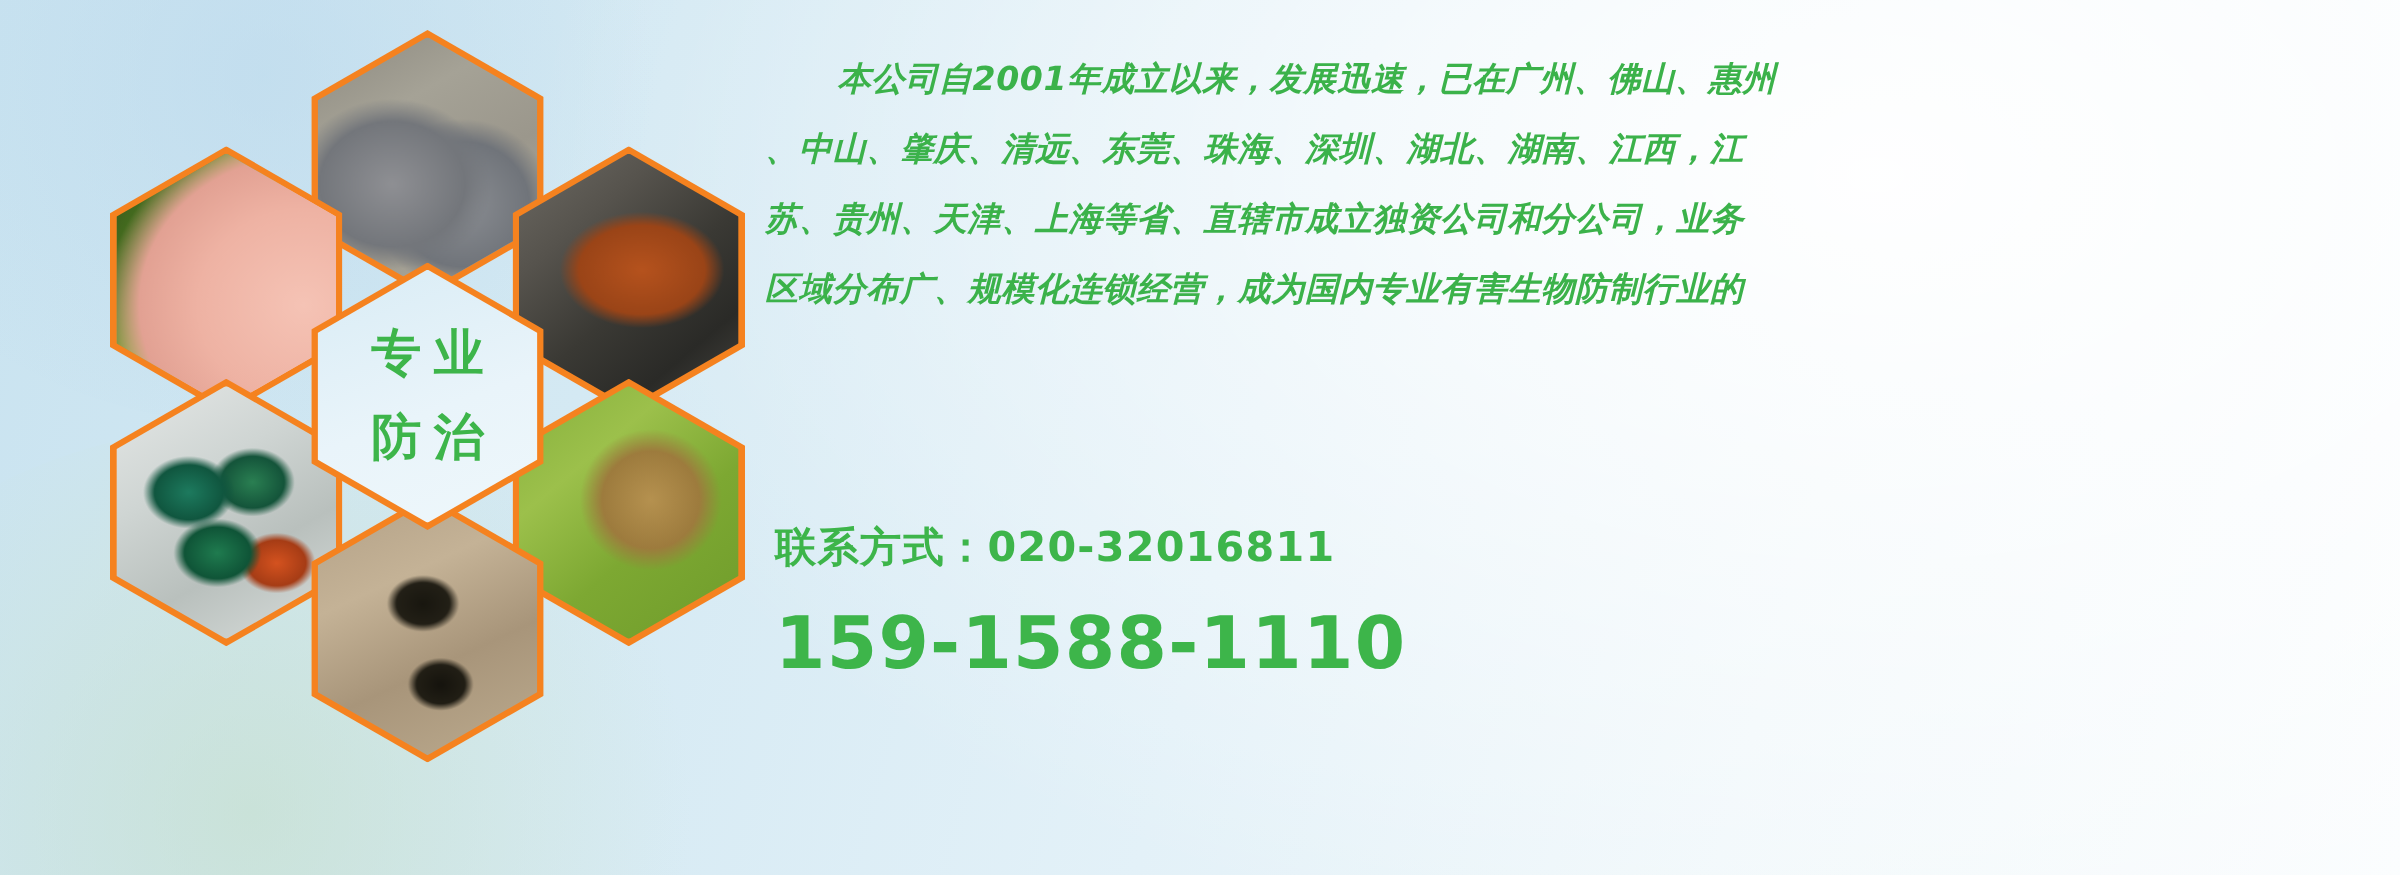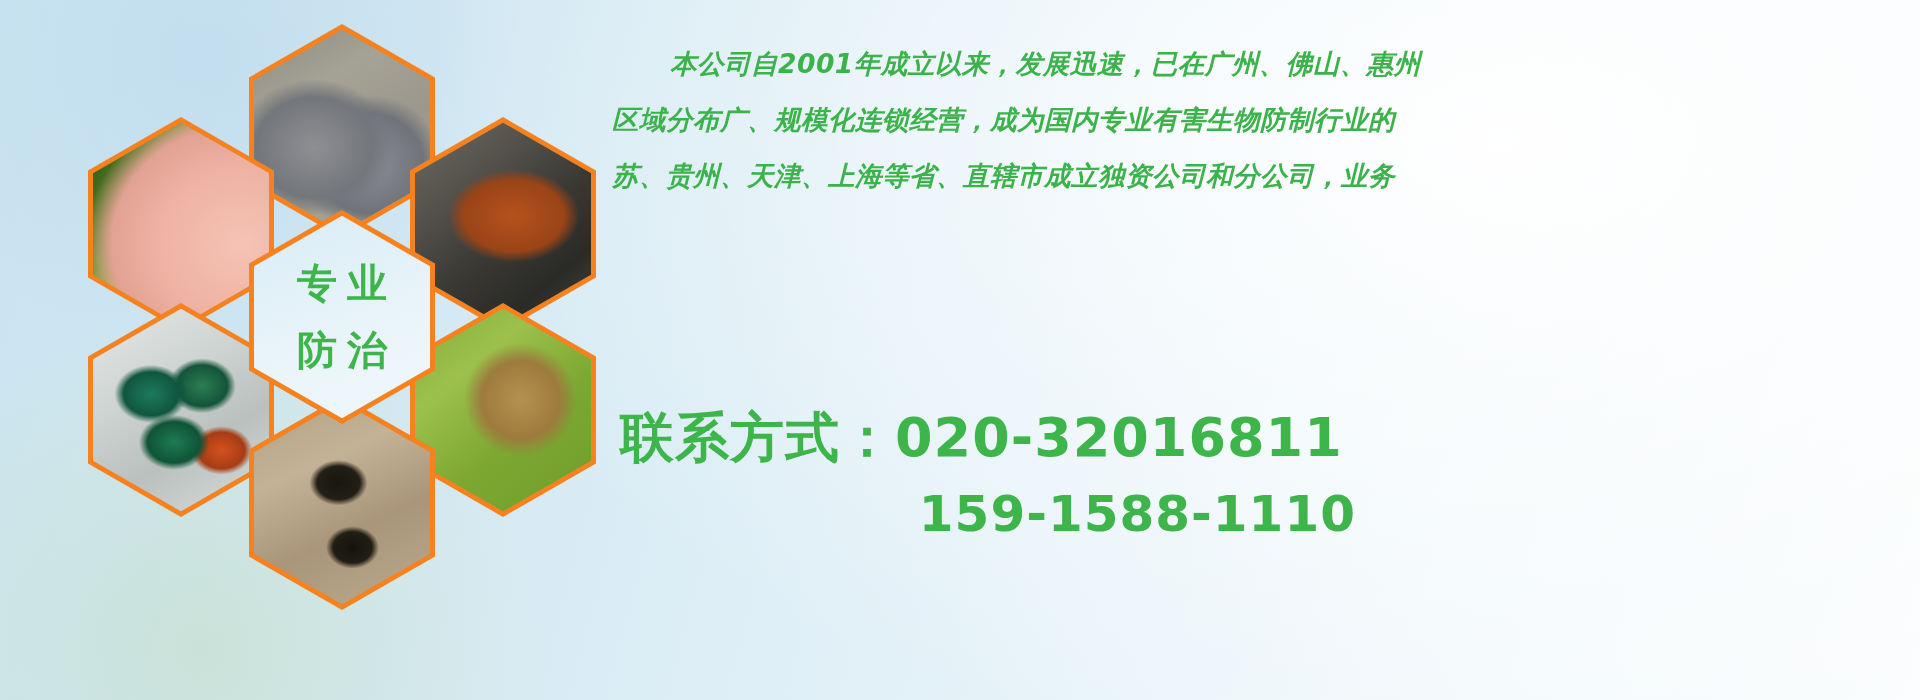--- a/index.html
+++ b/index.html
@@ -177,35 +177,35 @@
   }
 
   #contact-block {
     position: absolute;
     left: 8px;
     top: 400px;
     width: 760px;
   }
   #contact-line-1 {
     color: #3DB54A;
-    font-size: 54px;
+    font-size: 33px;
     font-weight: bold;
     letter-spacing: 1px;
     line-height: 76px;
     white-space: nowrap;
     font-family: "DejaVu Sans", "Liberation Sans", sans-serif;
   }
   #contact-line-2 {
     color: #3DB54A;
-    font-size: 50px;
+    font-size: 58px;
     font-weight: bold;
     letter-spacing: 1px;
     line-height: 76px;
     white-space: nowrap;
-    text-align: right;
+    text-align: left;
     padding-right: 24px;
     font-family: "DejaVu Sans", "Liberation Sans", sans-serif;
   }
 </style>
 </head>
 <body>
 
 <div id="banner">
 
   <div id="bg-bloom-top"></div>
@@ -257,22 +257,23 @@
         </div>
       </div>
     </div>
 
   </div>
 
   <div id="content">
 
     <div id="about-paragraph">
       <span class="pline indent">本公司自2001年成立以来，发展迅速，已在广州、佛山、惠州</span>
+      <span class="pline">、中山、肇庆、清远、东莞、珠海、深圳、湖北、湖南、江西，江</span>
+      <span class="pline">苏、贵州、天津、上海等省、直辖市成立独资公司和分公司，业务</span>
       <span class="pline">区域分布广、规模化连锁经营，成为国内专业有害生物防制行业的</span>
-      <span class="pline">苏、贵州、天津、上海等省、直辖市成立独资公司和分公司，业务</span>
     </div>
 
     <div id="contact-block">
       <div id="contact-line-1">联系方式：020-32016811</div>
       <div id="contact-line-2">159-1588-1110</div>
     </div>
 
   </div>
 
 </div>

